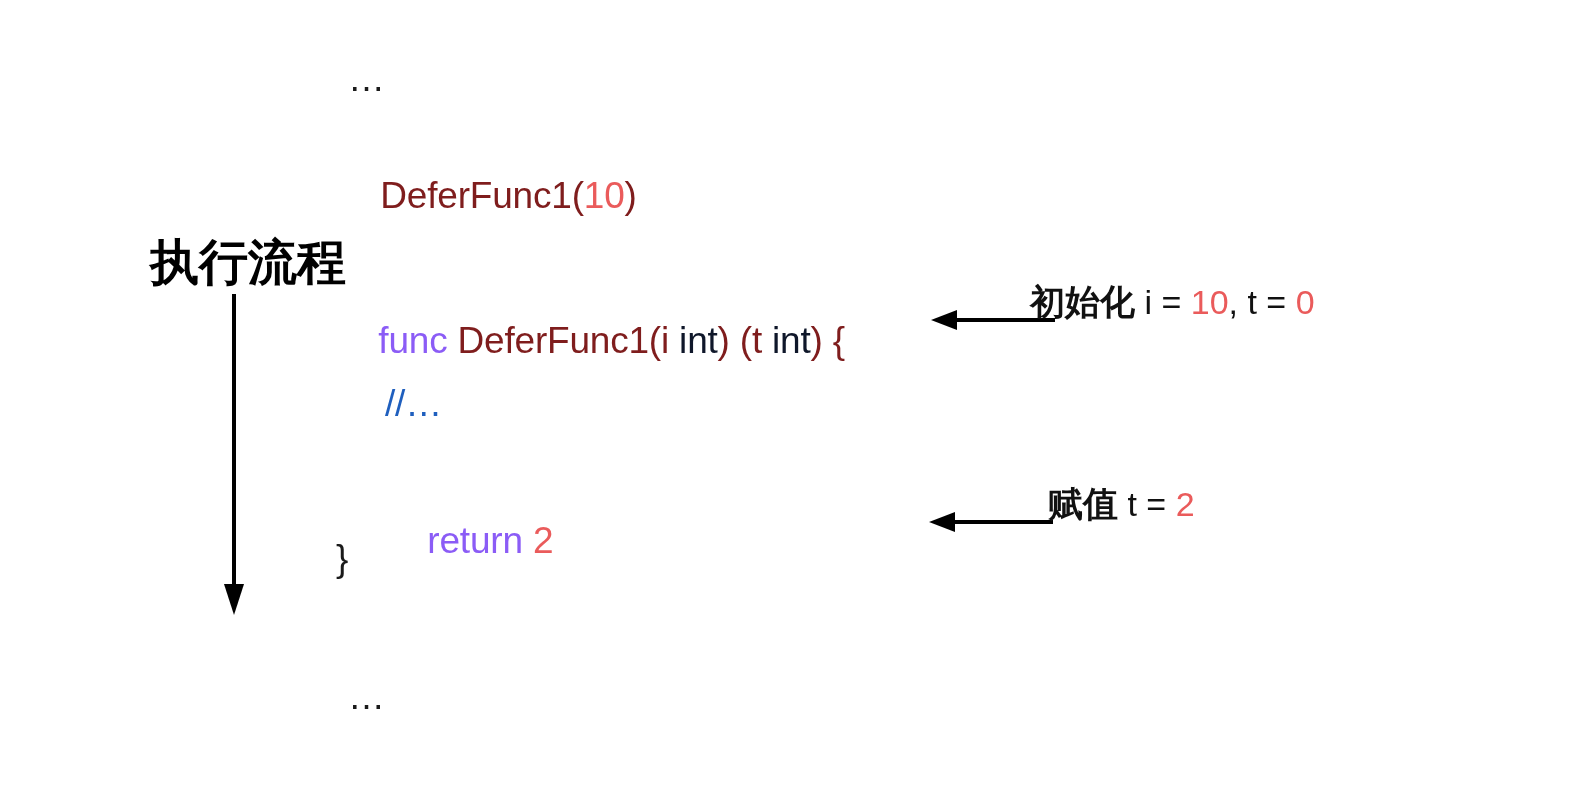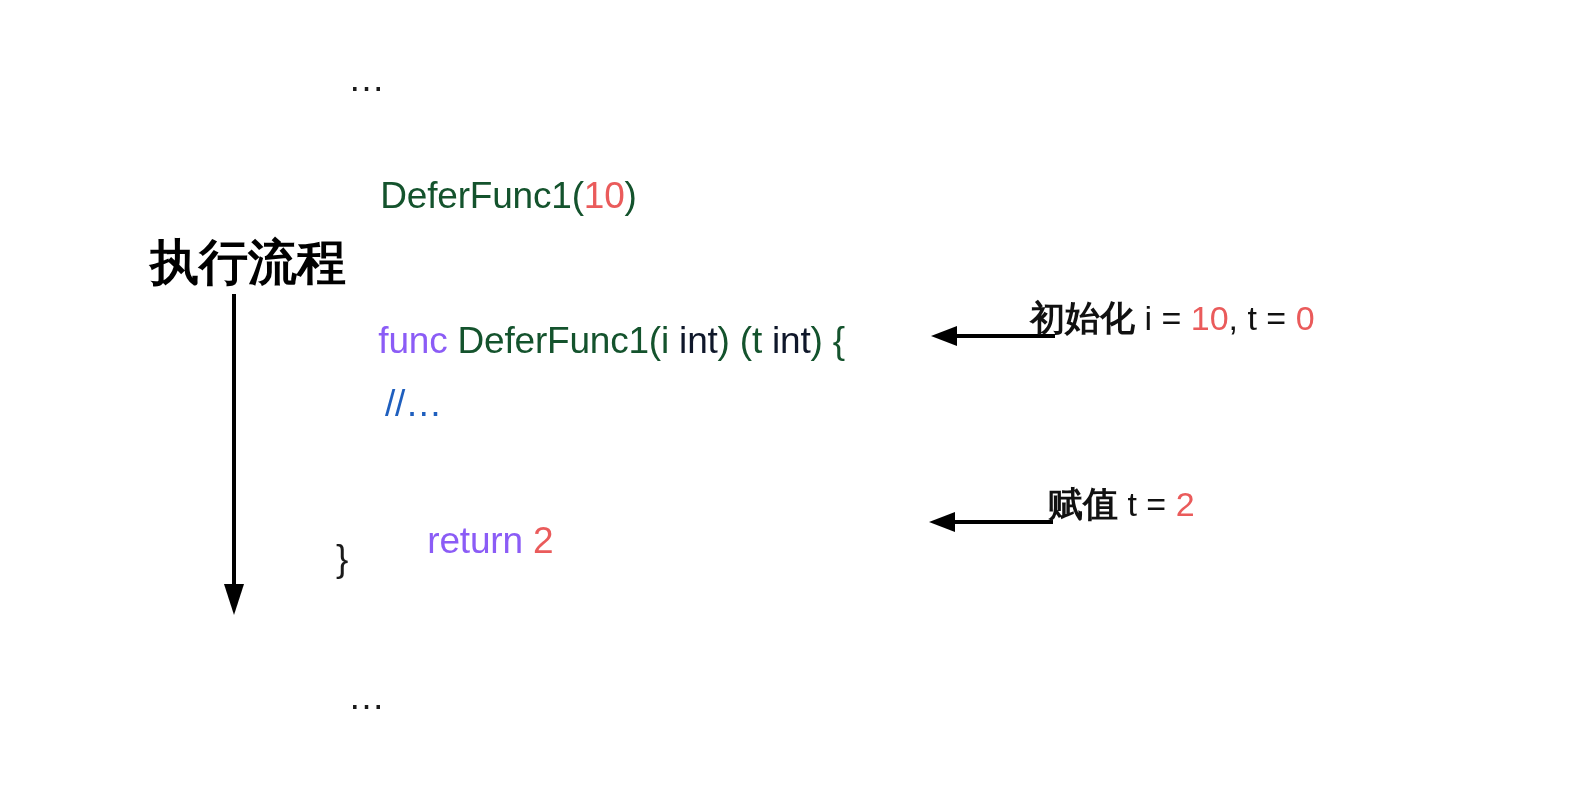--- a/index.html
+++ b/index.html
@@ -38,21 +38,21 @@
     line-height: 1;
     color: #1a1a1a;
     letter-spacing: 3px;
     white-space: pre;
   }
 
   .tok-kw      { color: #8b5cf6; }
   .tok-type    { color: #0f172a; }
   .tok-num     { color: #EA5B5B; }
   .tok-comment { color: #1F5FBE; }
-  .tok-plain   { color: #14532d; }
+  .tok-plain   { color: #7f1d1d; }
 
   
   .flow-label {
     position: absolute;
     left: 150px;
     top: 238px;
     font-size: 49px;
     font-weight: bold;
     line-height: 1;
     color: #000000;
@@ -117,21 +117,21 @@
   <div class="code-line tok-comment" style="left:385px; top:385px;">//…</div>
 
   <div class="code-line" style="left:387px; top:485px;">
     <span class="tok-kw">return</span><span> </span><span class="tok-num">2</span>
   </div>
 
   <div class="code-line" style="left:336px; top:540px;">}</div>
 
   <div class="ellipsis" style="left:348px; top:678px;">…</div>
 
-  <div class="annot" style="left:900px; top:300px;">
+  <div class="annot" style="left:900px; top:284px;">
     <span class="annot-arrow">
       <svg width="130" height="26" viewBox="0 0 130 26" xmlns="http://www.w3.org/2000/svg">
         <line x1="128" y1="13" x2="28" y2="13" stroke="#000000" stroke-width="4"></line>
         <polygon points="4,13 30,3 30,23" fill="#000000"></polygon>
       </svg>
     </span>
     <span class="annot-text"><span class="lead">初始化</span><span> i = </span><span class="val">10</span><span>, t = </span><span class="val">0</span></span>
   </div>
 
   <div class="annot" style="left:898px; top:486px;">

